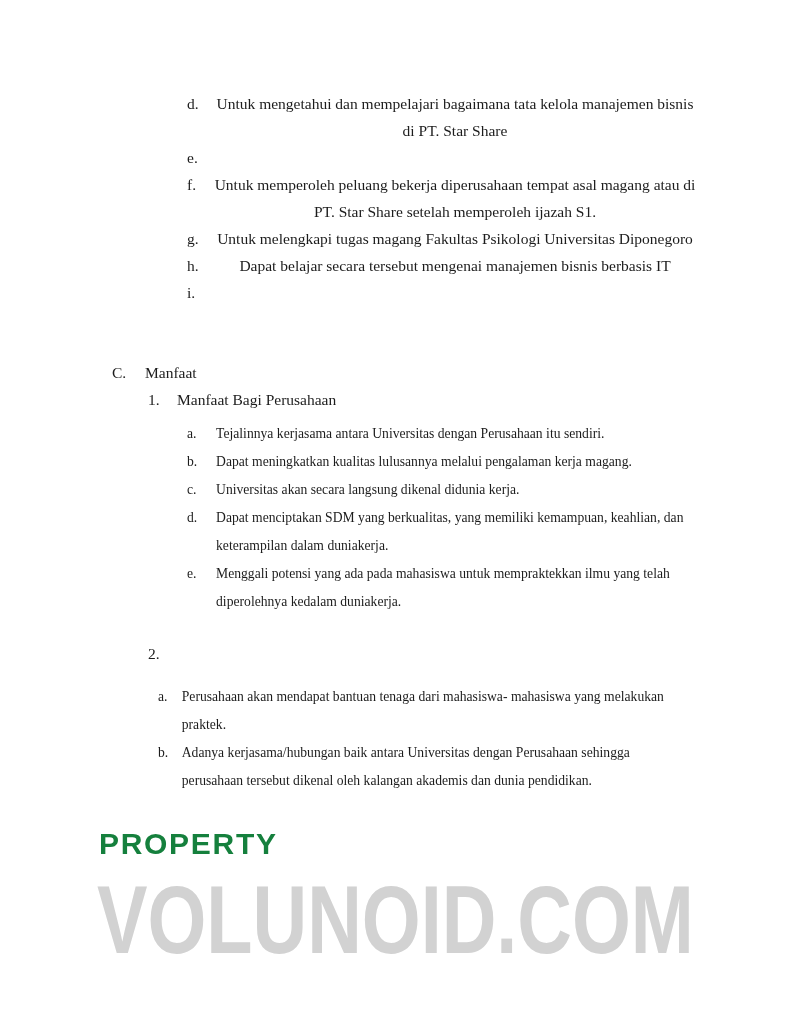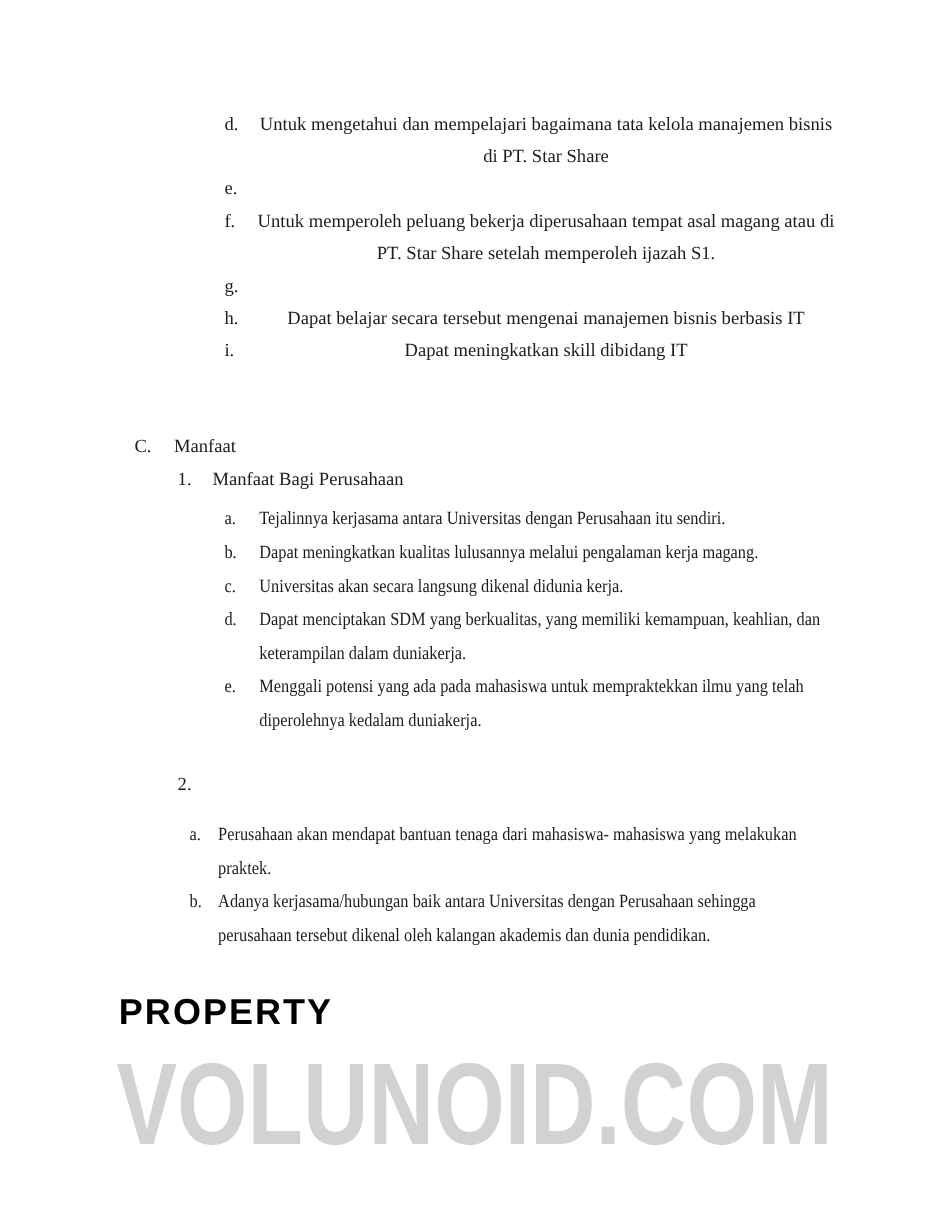--- a/index.html
+++ b/index.html
@@ -60,28 +60,28 @@
       </div>
       <div class="row">
         <span class="marker">e.</span>
       </div>
       <div class="row">
         <span class="marker">f.</span>
         <span class="text">Untuk memperoleh peluang bekerja diperusahaan tempat asal magang atau di PT. Star Share setelah memperoleh ijazah S1.</span>
       </div>
       <div class="row">
         <span class="marker">g.</span>
+        <span class="text">Untuk melengkapi tugas magang Fakultas Psikologi Universitas Diponegoro</span>
       </div>
       <div class="row">
         <span class="marker">h.</span>
         <span class="text">Dapat belajar secara tersebut mengenai manajemen bisnis berbasis IT</span>
       </div>
       <div class="row">
         <span class="marker">i.</span>
-        <span class="text">Dapat meningkatkan skill dibidang IT</span>
       </div>
     </div>
 
     <div class="heading-c row">
       <span class="marker">C.</span>
       <span class="text">Manfaat</span>
     </div>
 
     <div class="heading-num row">
       <span class="marker">1.</span>
@@ -125,15 +125,15 @@
         </div>
         <div class="row">
           <span class="marker">b.</span>
           <span class="text">Adanya kerjasama/hubungan baik antara Universitas dengan Perusahaan sehingga perusahaan tersebut dikenal oleh kalangan akademis dan dunia pendidikan.</span>
         </div>
       </div>
     </div>
 
   </div>
 
-  <div class="wm wm-small" style="color: #000000;">PROPERTY</div>
+  <div class="wm wm-small" style="color: #15803d;">PROPERTY</div>
   <div class="wm wm-big" style="color: rgb(210, 210, 210);">VOLUNOID.COM</div>
 </div>
 
 </body></html>

